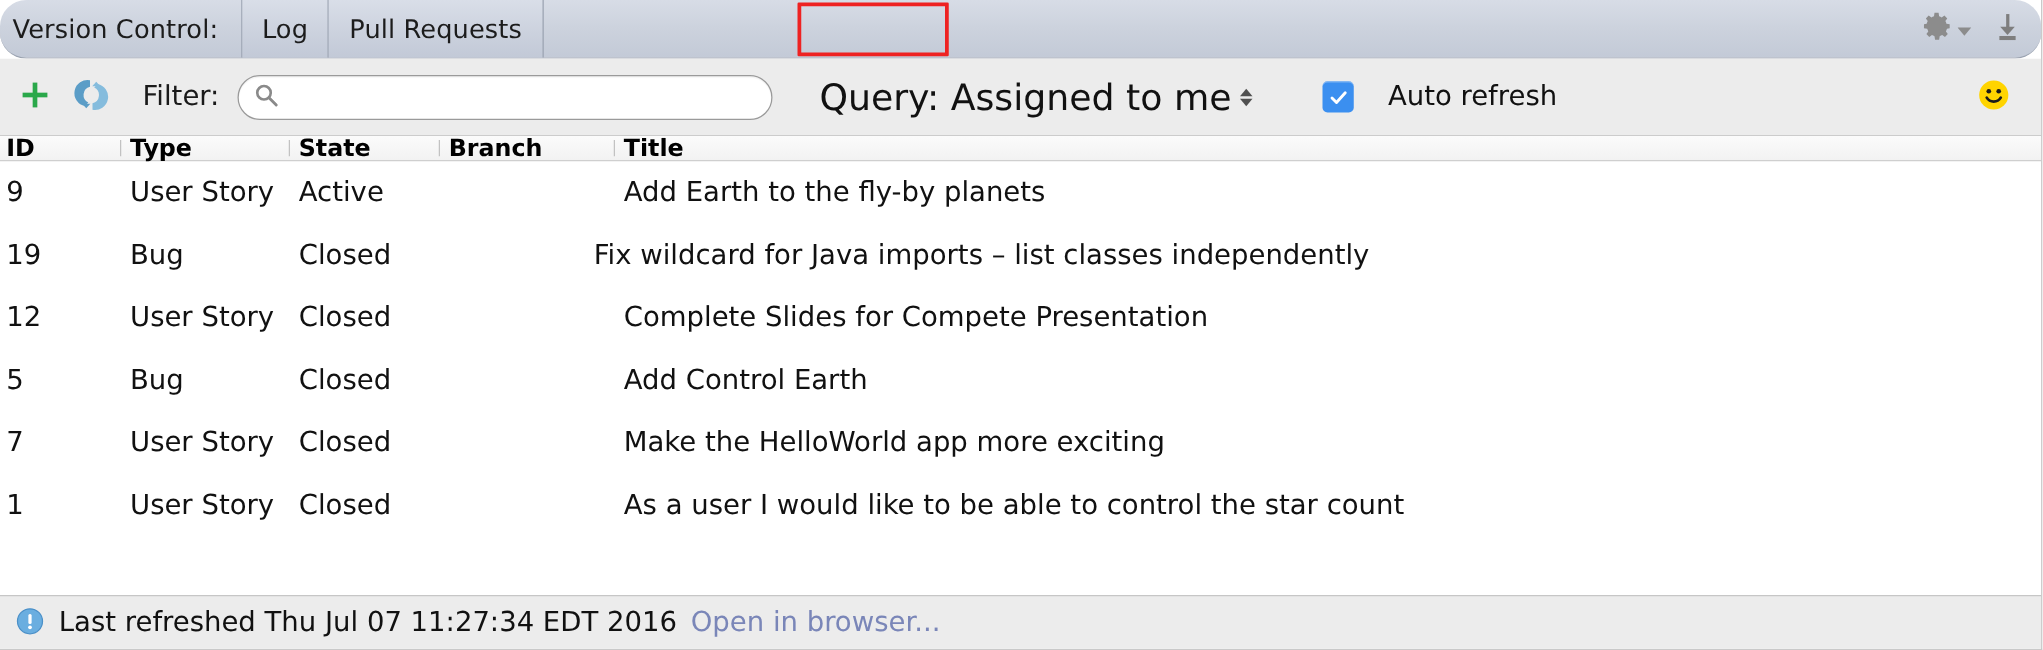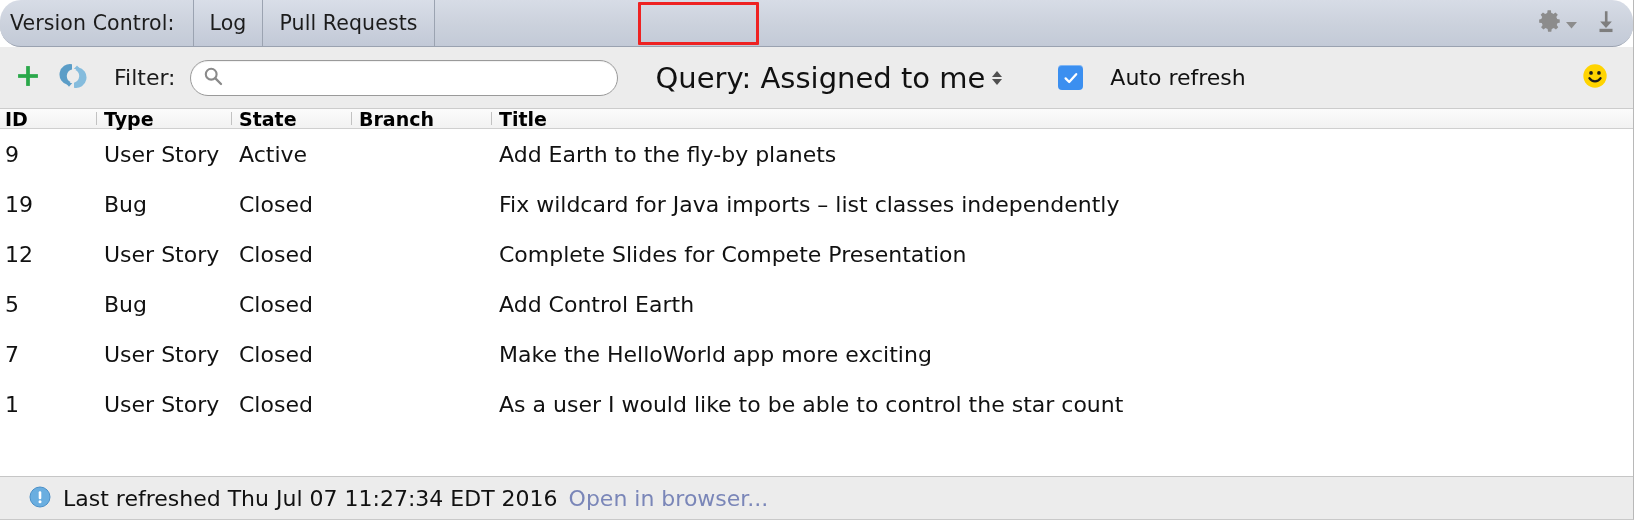--- a/index.html
+++ b/index.html
@@ -222,21 +222,21 @@
 
   
   .statusbar {
     position: relative;
     height: 44px;
     box-sizing: border-box;
     background: #ececec;
     border-top: 1px solid #c6c6c6;
     display: flex;
     align-items: center;
-    padding-left: 28px;
+    padding-left: 12px;
   }
   .info-icon { margin-right: 11px; flex: 0 0 auto; }
   .status-text { font-size: 22px; color: #111111; white-space: nowrap; }
   .status-link {
     font-size: 22px;
     color: #7a86b8;
     margin-left: 11px;
     white-space: nowrap;
     cursor: pointer;
   }
@@ -378,21 +378,21 @@
         <div class="cell" style="left:104px">User Story</div>
         <div class="cell" style="left:239px">Active</div>
         <div class="cell" style="left:359px"></div>
         <div class="cell" style="left:499px">Add Earth to the fly-by planets</div>
       </div>
       <div class="row">
         <div class="cell" style="left:5px">19</div>
         <div class="cell" style="left:104px">Bug</div>
         <div class="cell" style="left:239px">Closed</div>
         <div class="cell" style="left:359px"></div>
-        <div class="cell" style="left:499px">Fix wildcard for Java imports – list classes independently</div>
+        <div class="cell" style="left:475px">Fix wildcard for Java imports – list classes independently</div>
       </div>
       <div class="row">
         <div class="cell" style="left:5px">12</div>
         <div class="cell" style="left:104px">User Story</div>
         <div class="cell" style="left:239px">Closed</div>
         <div class="cell" style="left:359px"></div>
         <div class="cell" style="left:499px">Complete Slides for Compete Presentation</div>
       </div>
       <div class="row">
         <div class="cell" style="left:5px">5</div>

